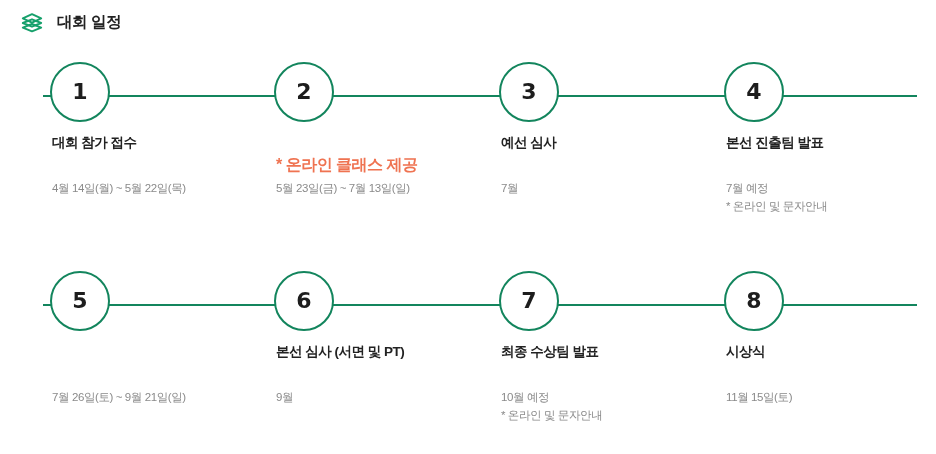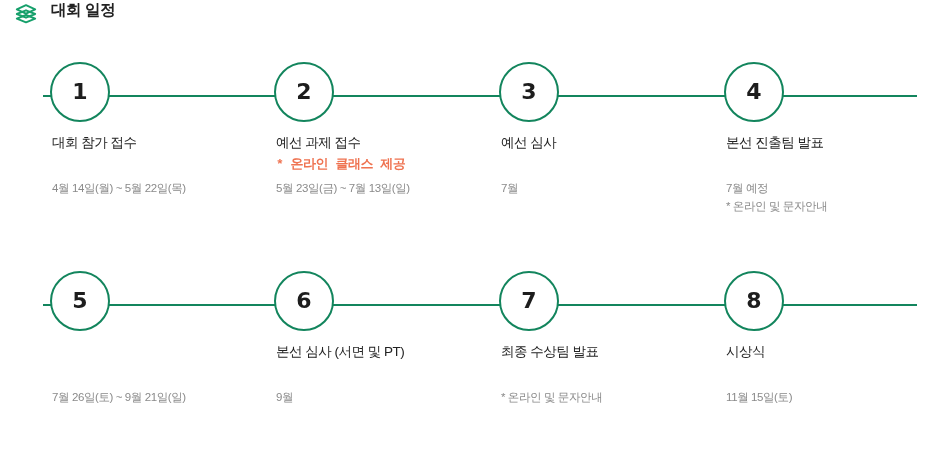--- a/index.html
+++ b/index.html
@@ -16,22 +16,23 @@
     overflow: hidden;
     position: relative;
   }
 
   
   .page-header {
     position: absolute;
     left: 0;
     top: 0;
     display: flex;
+    align-items: center;
     height: 44px;
-    padding-left: 14px;
+    padding-left: 20px;
   }
   .header-icon {
     width: 24px;
     height: 24px;
     display: block;
     flex: 0 0 auto;
     margin-top: 2px;
   }
   .header-title {
     margin-left: 13px;
@@ -95,35 +96,34 @@
   }
 
   .node-body {
     position: absolute;
     left: 2px;
     top: 72px;
     width: 220px;
   }
   .node-title {
     font-size: 13.5px;
-    font-weight: normal;
+    font-weight: bold;
     color: #222222;
     letter-spacing: -0.5px;
     line-height: 1.35;
     white-space: nowrap;
   }
   .node-note {
-    margin-top: 4px;
-    font-size: 13px;
+    margin-top: 20px;
+    font-size: 16px;
     font-weight: bold;
     color: #ef7351;
     letter-spacing: -0.5px;
     line-height: 1.35;
     white-space: nowrap;
-    font-family: Liberation Mono, monospace;
   }
   .node-note:empty { display: none; }
 
   .node-dates {
     position: absolute;
     left: 2px;
     top: 118px;
     width: 220px;
   }
   .node-date {
@@ -162,21 +162,20 @@
       <div class="node-date">4월 14일(월) ~ 5월 22일(목)</div>
 
     </div>
   </div>
 
   <div class="node n2">
     <div class="circle">
       <span class="circle-num">2</span>
     </div>
     <div class="node-body">
-      <div class="node-title">예선 과제 접수</div>
       <div class="node-note">* 온라인 클래스 제공</div>
     </div>
     <div class="node-dates">
       <div class="node-date">5월 23일(금) ~ 7월 13일(일)</div>
 
     </div>
   </div>
 
   <div class="node n3">
     <div class="circle">
@@ -238,20 +237,21 @@
 
   <div class="node n3">
     <div class="circle">
       <span class="circle-num">7</span>
     </div>
     <div class="node-body">
       <div class="node-title">최종 수상팀 발표</div>
 
     </div>
     <div class="node-dates">
+      <div class="node-date">10월 예정</div>
       <div class="node-date">* 온라인 및 문자안내</div>
     </div>
   </div>
 
   <div class="node n4">
     <div class="circle">
       <span class="circle-num">8</span>
     </div>
     <div class="node-body">
       <div class="node-title">시상식</div>

